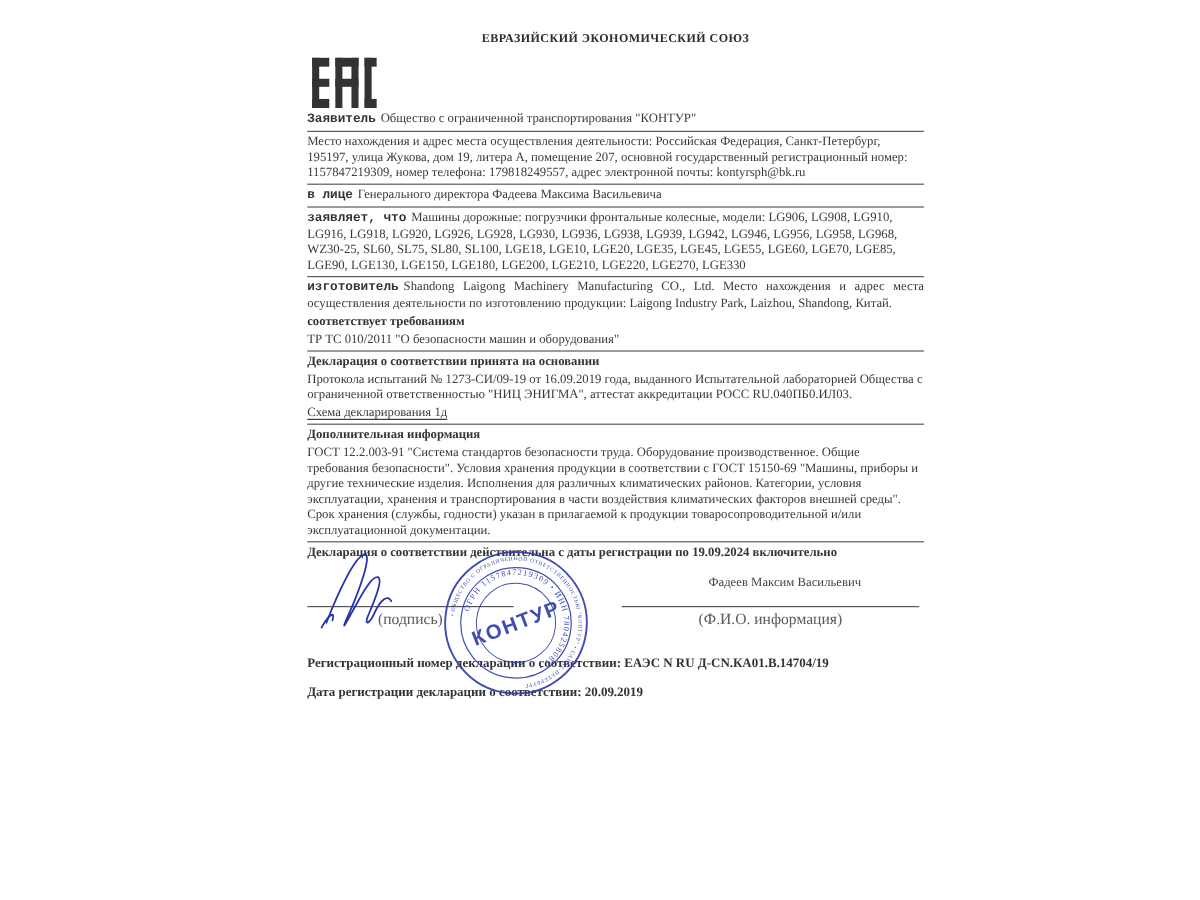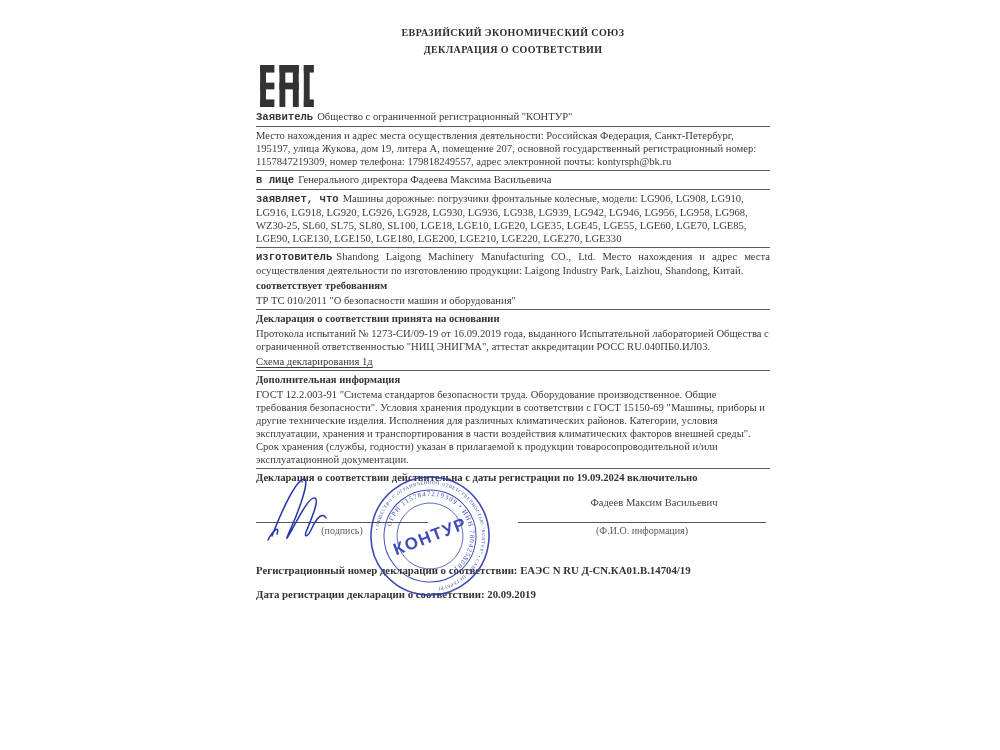--- a/index.html
+++ b/index.html
@@ -15,54 +15,53 @@
   }
   .eac{display:block;margin:7px 0 3px 2px;}
   .ln{font-size:10.6px;line-height:13px;margin:2px 0;}
   .b{font-weight:bold;color:#343434;}
   .lbl{font-weight:bold;color:#343434;margin-right:4px;font-family:Liberation Mono, monospace;}
   .rule{border-top:1px solid #5a5a5a;height:0;margin:2px 0;}
   .just{text-align:justify;}
   .u{text-decoration:underline;text-underline-offset:2px;}
   .sigblock{position:relative;height:64px;margin-top:8px;}
   .sigline{position:absolute;border-top:1px solid #555;height:0;}
-  .cap{position:absolute;font-size:10px;color:#5a5a5a;text-align:center;}
+  .cap{position:absolute;font-size:13px;color:#5a5a5a;text-align:center;}
   .sigsvg{position:absolute;left:4px;top:-22px;z-index:2;}
   .stamp{
     position:absolute;left:112px;top:-18px;width:124px;height:124px;z-index:3;
     opacity:0.92;transform:rotate(6deg);
   }
   .name{position:absolute;left:280px;top:5px;width:236px;text-align:center;font-size:10.6px;color:#444;}
   .regln{font-size:10.8px;line-height:13px;font-weight:bold;color:#333;margin-top:8px;}
 </style>
 </head>
 <body>
 
 <div class="page">
 
   <div class="title">ЕВРАЗИЙСКИЙ ЭКОНОМИЧЕСКИЙ СОЮЗ</div>
-  <div class="title">ДЕКЛАРАЦИЯ О СООТВЕТСТВИИ</div>
 
   <svg class="eac" width="58" height="42" viewBox="0 0 64 50">
     <g fill="#333333">
       <rect x="0" y="0" width="7" height="50"></rect>
         <rect x="0" y="0" width="17" height="9"></rect>
       <rect x="0" y="21" width="17" height="8"></rect>
         <rect x="0" y="41" width="17" height="9"></rect>
       <rect x="23" y="0" width="7" height="50"></rect>
         <rect x="39" y="0" width="7" height="50"></rect>
       <rect x="23" y="0" width="23" height="9"></rect>
         <rect x="23" y="21" width="23" height="8"></rect>
       <rect x="52" y="0" width="7" height="50"></rect>
         <rect x="52" y="0" width="12" height="9"></rect>
       <rect x="52" y="41" width="12" height="9"></rect>
     </g>
   </svg>
 
-  <p class="ln"><span class="lbl">Заявитель</span><span>Общество с ограниченной регистрационный "КОНТУР"</span></p>
+  <p class="ln"><span class="lbl">Заявитель</span><span>Общество с ограниченной транспортирования "КОНТУР"</span></p>
 
   <div class="rule"></div>
 
   <p class="ln">Место нахождения и адрес места осуществления деятельности: Российская Федерация, Санкт-Петербург, 195197, улица Жукова, дом 19, литера А, помещение 207, основной государственный регистрационный номер: 1157847219309, номер телефона: 179818249557, адрес электронной почты: kontyrsph@bk.ru</p>
 
   <div class="rule"></div>
 
   <p class="ln"><span class="lbl">в лице</span><span>Генерального директора Фадеева Максима Васильевича</span></p>
 
   <div class="rule"></div>

